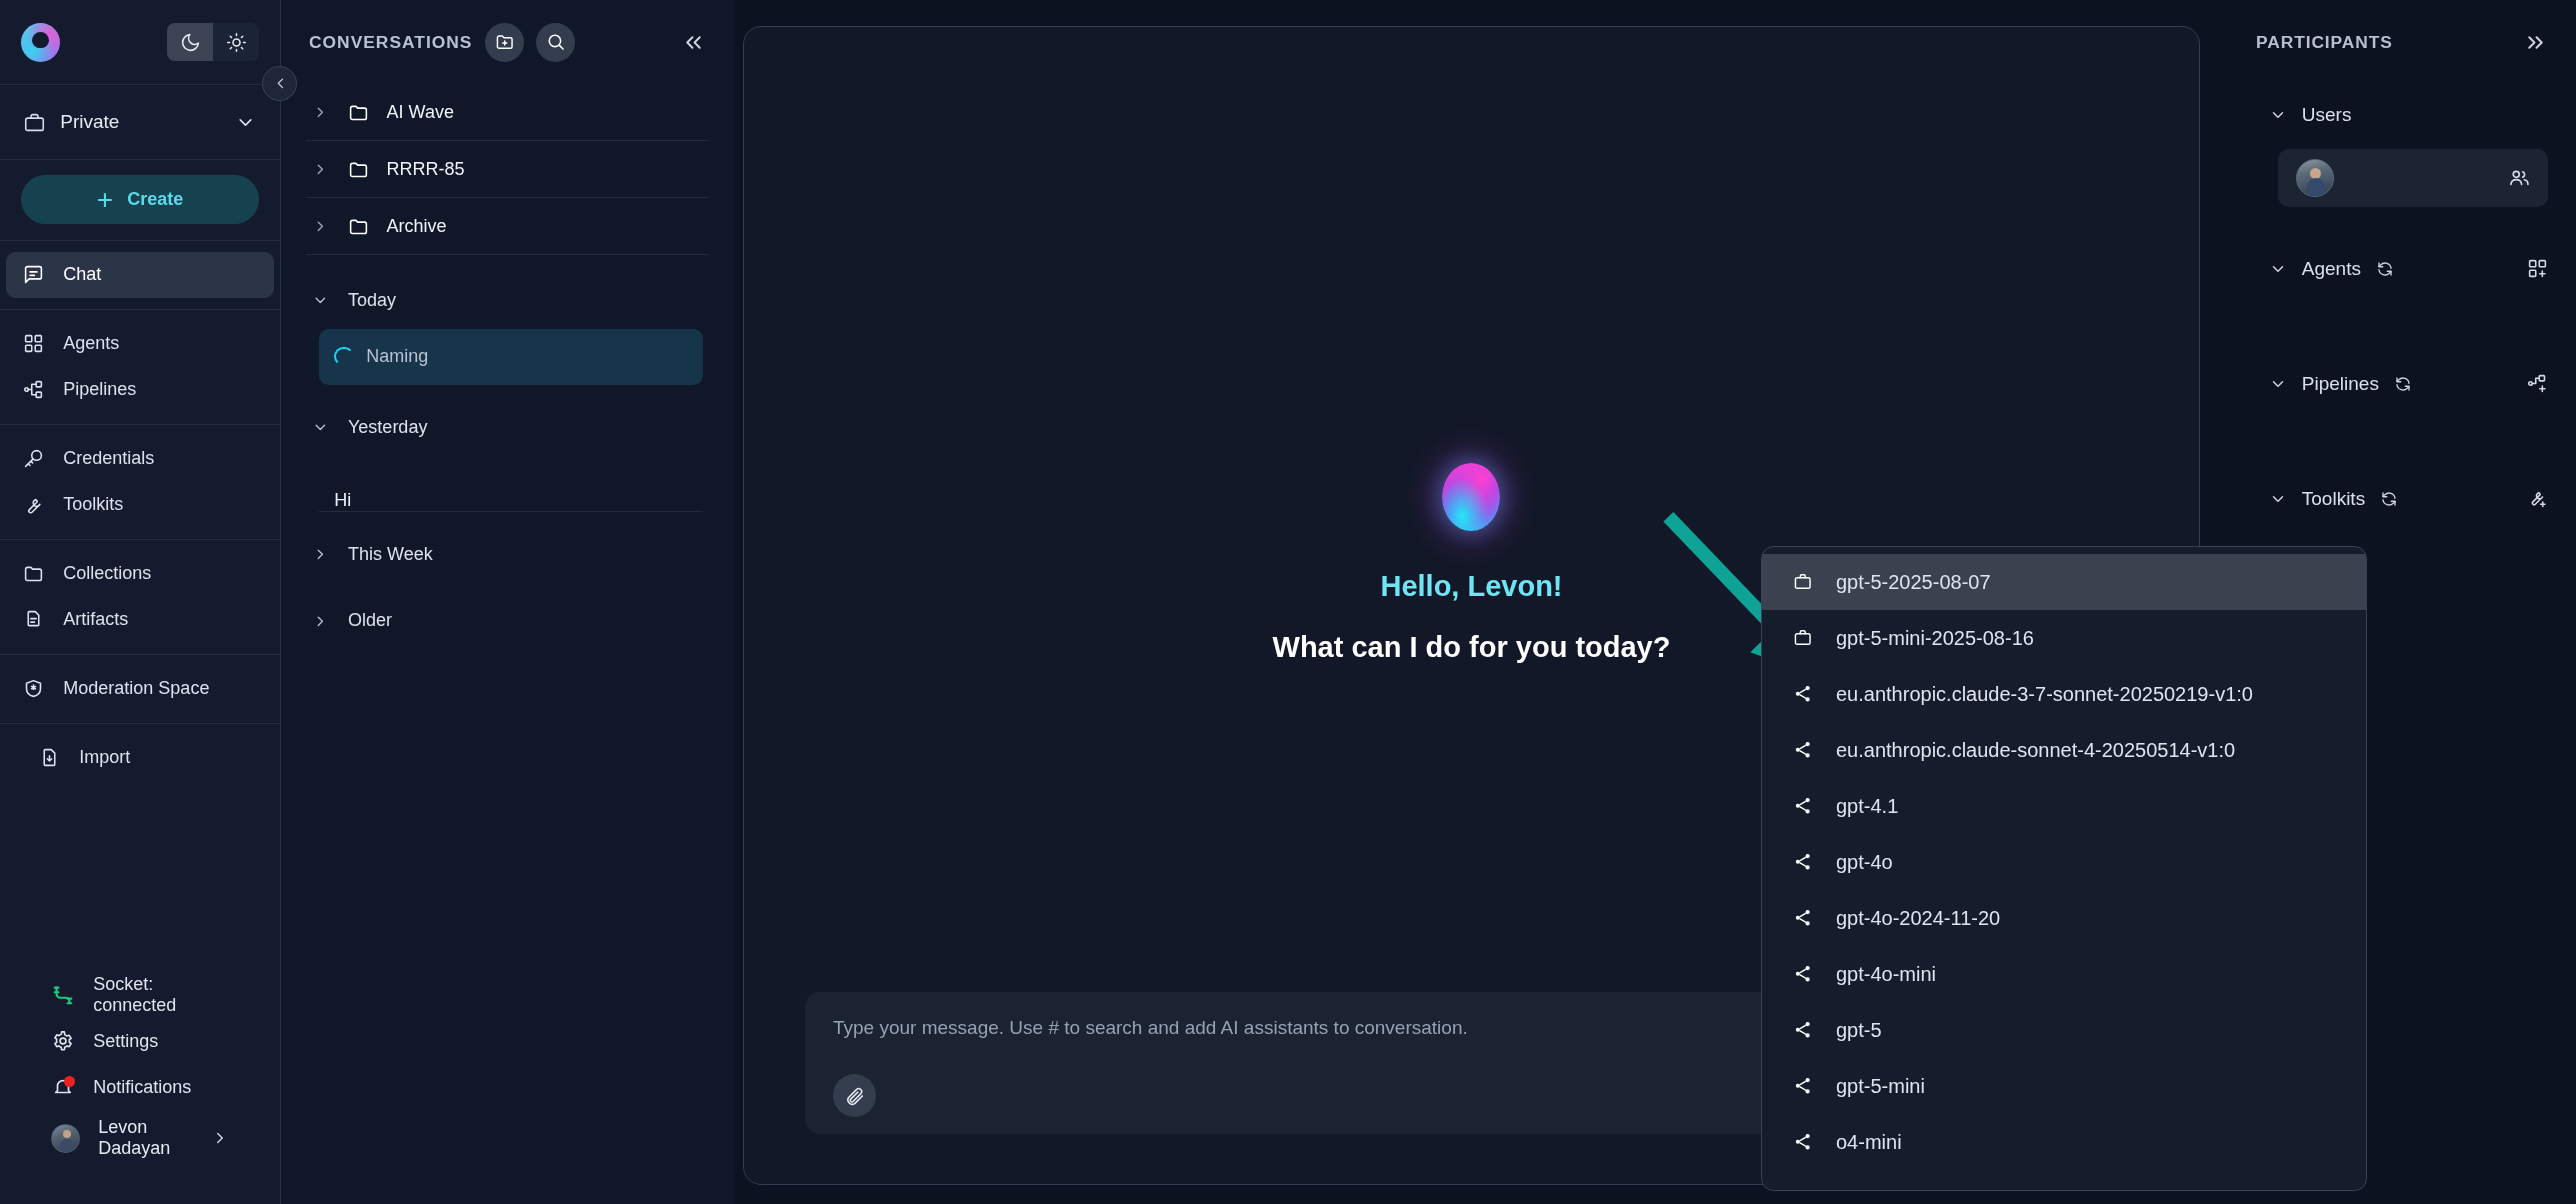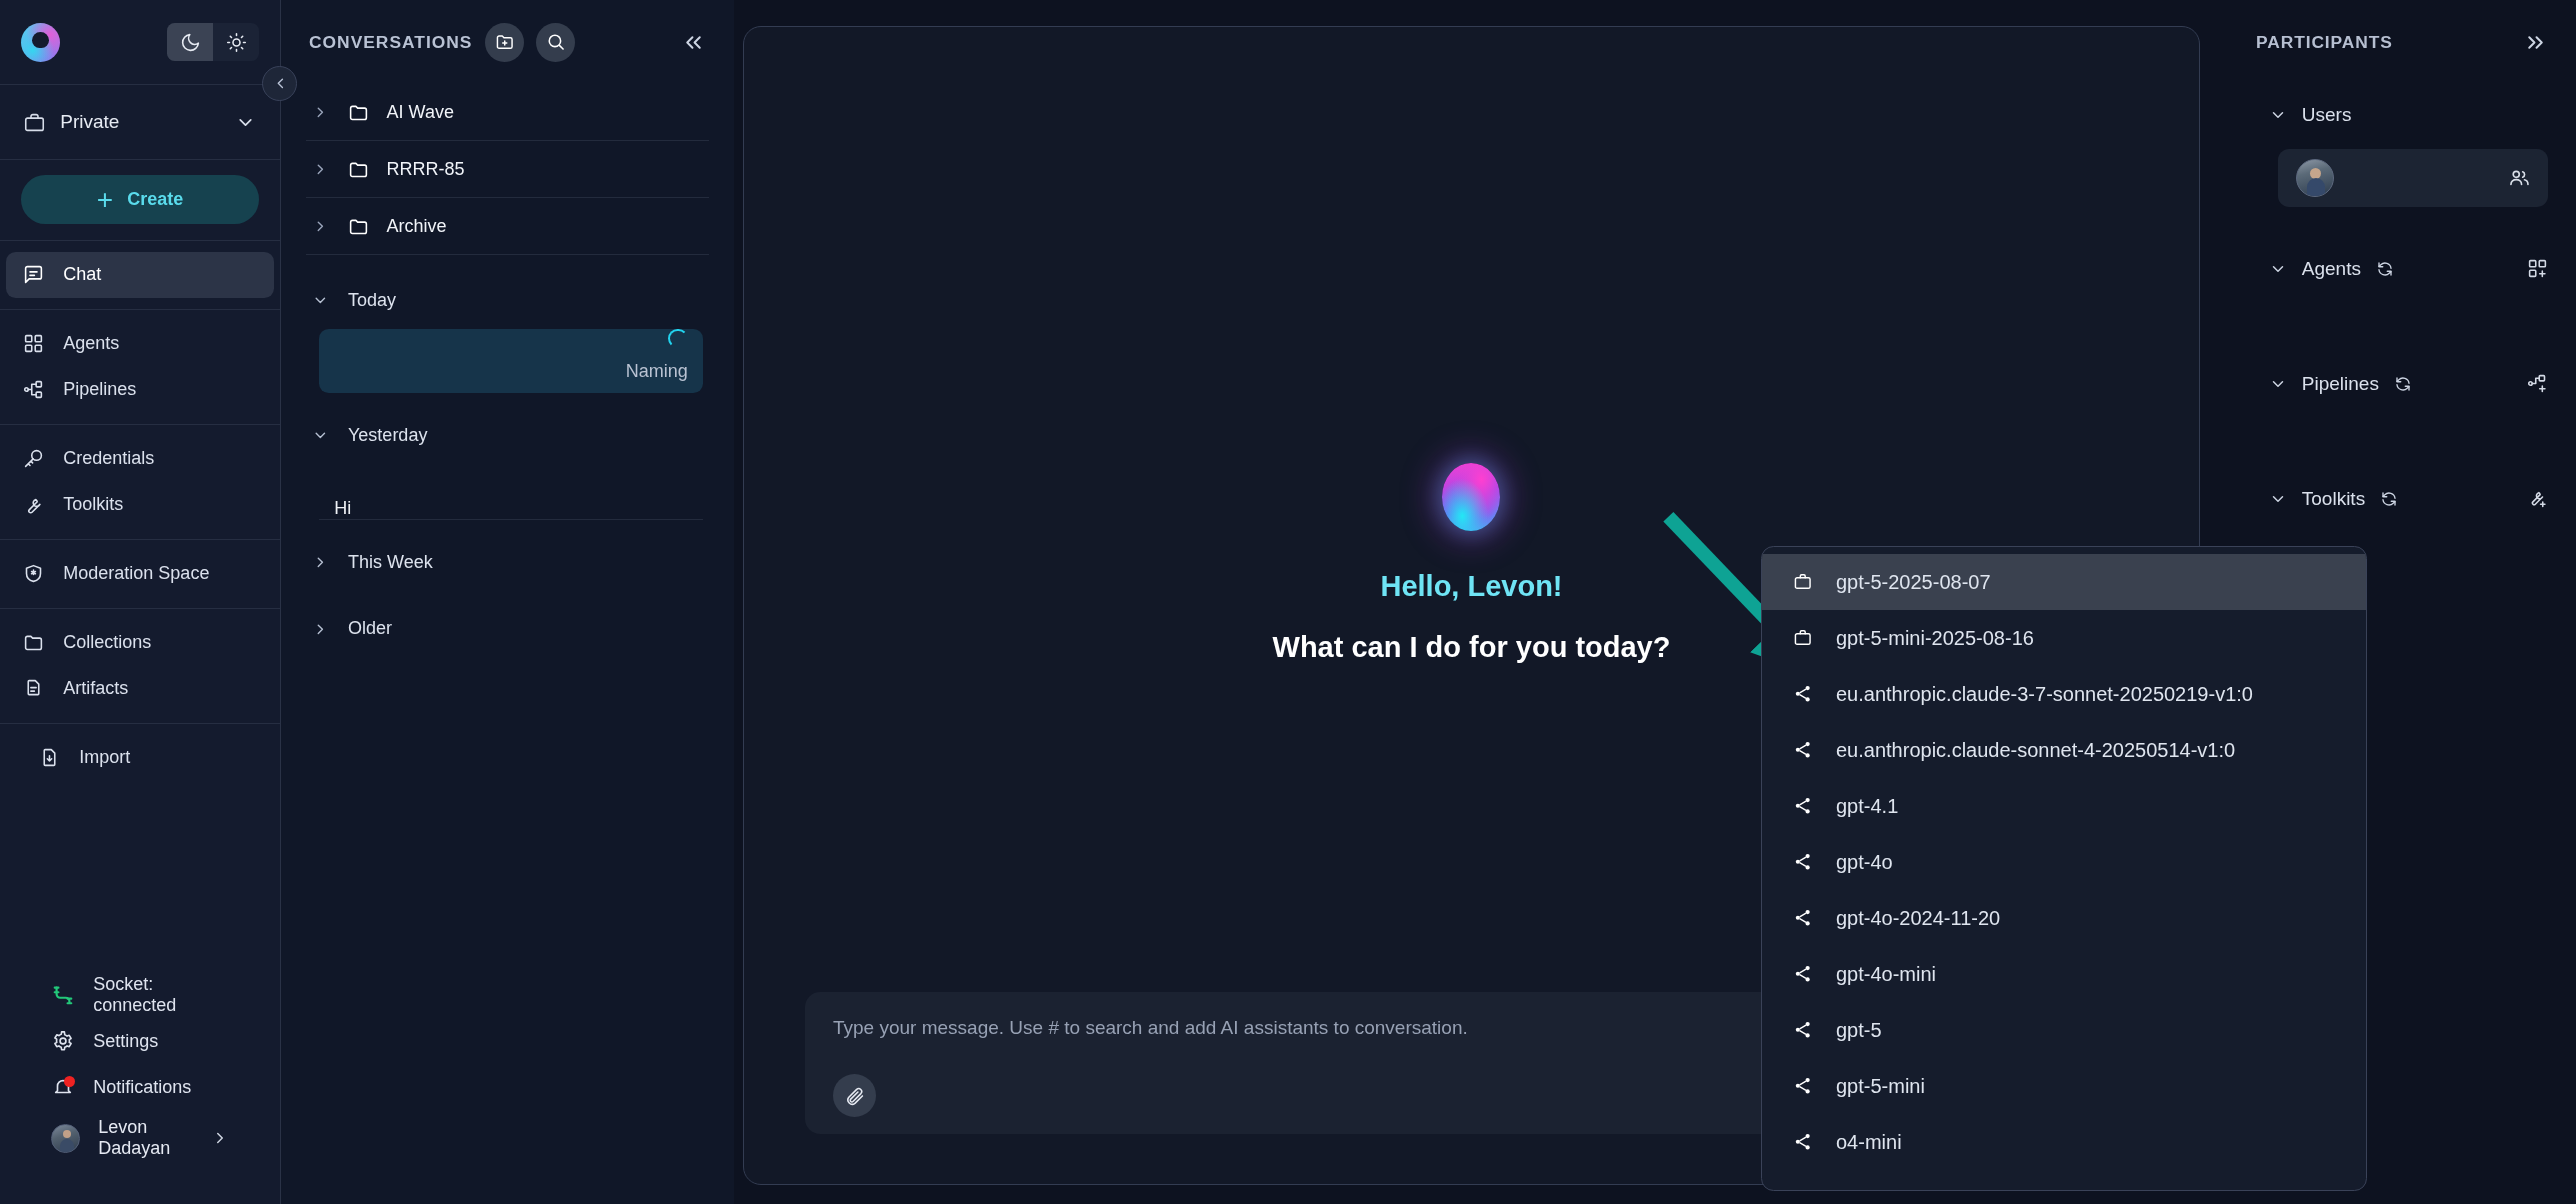--- a/index.html
+++ b/index.html
@@ -136,23 +136,23 @@
 
   .group-row {
     height: 57px; display:flex; align-items:center; gap: 18px;
     padding: 0 25px 0 31px;
   }
   .group-row .caret { width: 18px; color:#b6c0d2; display:flex; }
   .group-row .caret svg { width: 16.7px; height: 16.7px; }
   .group-row .gname { font-size: 18px; color:#dde3ee; }
 
   .conv-item {
-    margin: 0 31px 0 38px; height: 64px; border-radius: 9.7px;
-    display:flex; align-items:flex-end; gap: 12.5px; padding: 0 15.3px;
-    font-size: 18px; color:#b9c2d2;flex-direction:column;
+    margin: 0 31px 0 38px; height: 56px; border-radius: 9.7px;
+    display:flex; align-items:center; gap: 12.5px; padding: 0 15.3px;
+    font-size: 18px; color:#b9c2d2;
   }
   .conv-item.active { background: #16344a; }
   .spinner {
     width: 19.5px; height: 19.5px; border-radius: 50%;
     border: 2.1px solid #22d3ee; border-right-color: transparent; border-bottom-color:transparent; flex:none;
   }
   .conv-plain {
     margin: 0 31px 0 38px; height: 56px; display:flex; align-items:flex-end;
     padding: 0 15.3px; font-size:18px; color:#eef1f6;
     border-bottom: 0.7px solid #232b3d;
@@ -346,45 +346,45 @@
             </svg>
           </span>
         <span>Toolkits</span>
       </div>
     </div>
 
     <div class="nav-group">
       <div class="nav-item">
         <span class="ic">
             <svg viewBox="0 0 24 24" fill="none" stroke="currentColor" stroke-width="1.8" stroke-linecap="round" stroke-linejoin="round">
+              <path d="M3 7a2 2 0 0 1 2-2h4l2 2h8a2 2 0 0 1 2 2v9a2 2 0 0 1-2 2H5a2 2 0 0 1-2-2z"></path>
+            </svg>
+          </span>
+        <span>Collections</span>
+      </div>
+      <div class="nav-item">
+        <span class="ic">
+            <svg viewBox="0 0 24 24" fill="none" stroke="currentColor" stroke-width="1.8" stroke-linecap="round" stroke-linejoin="round">
+              <path d="M7 3h7l4 4v11a1 1 0 0 1-1 1H7a1 1 0 0 1-1-1V4a1 1 0 0 1 1-1z"></path>
+              <path d="M9 11h6M9 15h4"></path>
+            </svg>
+          </span>
+        <span>Artifacts</span>
+      </div>
+    </div>
+
+    <div class="nav-group">
+      <div class="nav-item">
+        <span class="ic">
+            <svg viewBox="0 0 24 24" fill="none" stroke="currentColor" stroke-width="1.8" stroke-linecap="round" stroke-linejoin="round">
               <path d="M12 3l8 3v6c0 5-3.5 8-8 9-4.5-1-8-4-8-9V6z"></path>
               <path d="M12 8v5M9.8 9.7l4.4 2.6M14.2 9.7l-4.4 2.6"></path>
             </svg>
           </span>
         <span>Moderation Space</span>
-      </div>
-    </div>
-
-    <div class="nav-group">
-      <div class="nav-item">
-        <span class="ic">
-            <svg viewBox="0 0 24 24" fill="none" stroke="currentColor" stroke-width="1.8" stroke-linecap="round" stroke-linejoin="round">
-              <path d="M3 7a2 2 0 0 1 2-2h4l2 2h8a2 2 0 0 1 2 2v9a2 2 0 0 1-2 2H5a2 2 0 0 1-2-2z"></path>
-            </svg>
-          </span>
-        <span>Collections</span>
-      </div>
-      <div class="nav-item">
-        <span class="ic">
-            <svg viewBox="0 0 24 24" fill="none" stroke="currentColor" stroke-width="1.8" stroke-linecap="round" stroke-linejoin="round">
-              <path d="M7 3h7l4 4v11a1 1 0 0 1-1 1H7a1 1 0 0 1-1-1V4a1 1 0 0 1 1-1z"></path>
-              <path d="M9 11h6M9 15h4"></path>
-            </svg>
-          </span>
-        <span>Artifacts</span>
       </div>
     </div>
 
     <div class="nav-group noborder">
       <div class="nav-item">
         <span class="ic">
             <svg viewBox="0 0 24 24" fill="none" stroke="currentColor" stroke-width="1.8" stroke-linecap="round" stroke-linejoin="round">
               <path d="M7 3h7l4 4v13a1 1 0 0 1-1 1H7a1 1 0 0 1-1-1V4a1 1 0 0 1 1-1z"></path>
               <path d="M12 10v6M9.5 13.5L12 16l2.5-2.5"></path>
             </svg>

